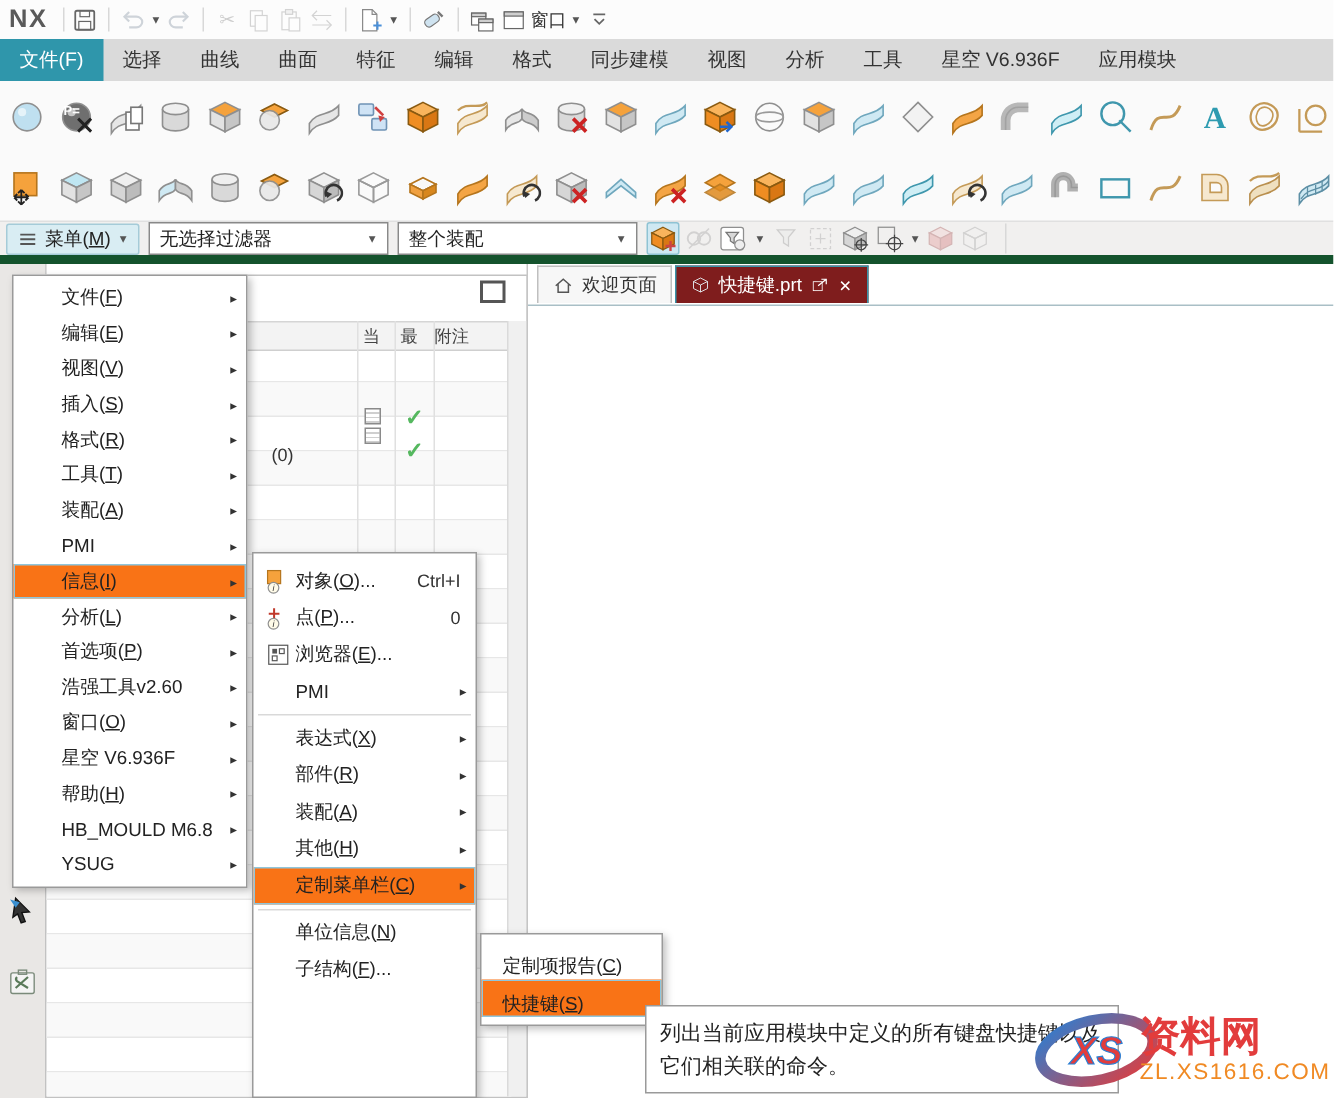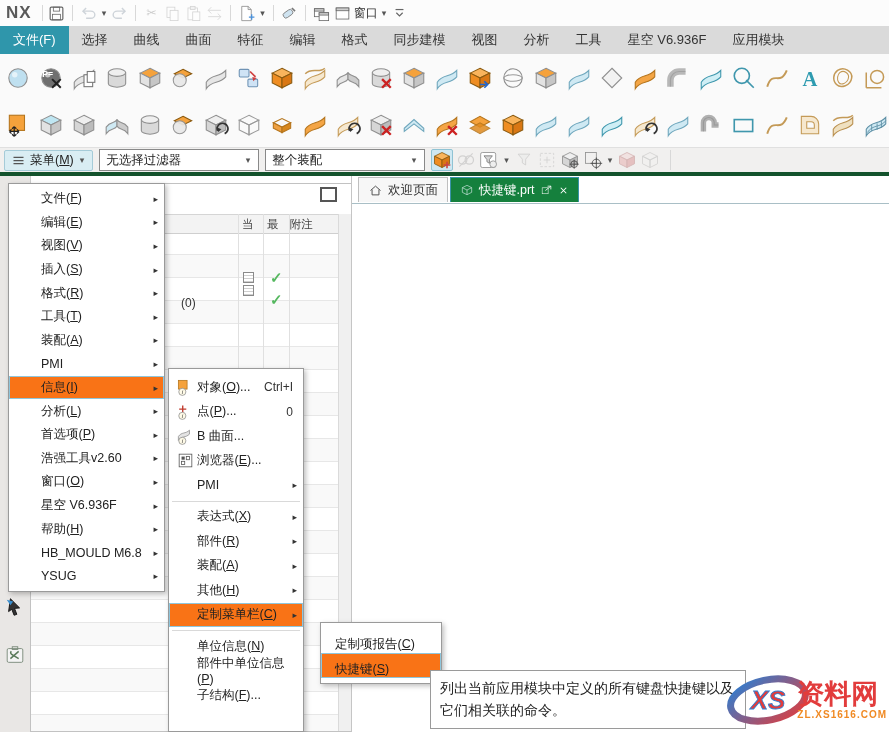--- a/index.html
+++ b/index.html
@@ -17,21 +17,21 @@
   #tb-icons{display:flex;align-items:center;gap:2px}
   .win-label{font-size:12px;color:#333;margin:0 0}
   
   #ribbon{left:0;top:26px;width:889px;height:28px;background:#dadada;display:flex;font-size:13px;color:#333}
   .rtab{padding:0 13px;line-height:28px;white-space:nowrap}
   .rtab.active{background:#2f96ab;color:#fff}
   
   #row1{left:0;top:54px;width:889px;height:48px;background:#fafafa;display:flex;align-items:center;gap:7px;padding:0 5px;box-sizing:border-box}
   #row2{left:0;top:102px;width:889px;height:46px;background:#fafafa;display:flex;align-items:center;gap:7px;padding:0 5px;box-sizing:border-box;border-bottom:1px solid #e0e0e0}
   
-  #selbar{left:0;top:148px;width:889px;height:28px;background:#f1f0ef;display:flex;align-items:center;gap:6px;padding:0 4px;box-sizing:border-box;border-bottom:4px solid #14532d}
+  #selbar{left:0;top:148px;width:889px;height:28px;background:#f1f0ef;display:flex;align-items:center;gap:6px;padding:0 4px;box-sizing:border-box;border-bottom:6px solid #14532d}
   #menu-btn{display:flex;align-items:center;gap:4px;padding:1px 6px;background:#d9edf3;border:1px solid #a5cbd8;border-radius:2px;font-size:12.5px}
   .combo{width:146px;height:20px;background:#fff;border:1px solid #898989;display:flex;align-items:center;justify-content:space-between;padding:0 6px;font-size:12.5px}
   #selbar-icons{display:flex;align-items:center;gap:3px}
   .active-tool{background:#cfe8f2;border:1px solid #8fc3d4;border-radius:2px}
   
   #resource-strip{left:0;top:176px;width:30px;height:556px;background:#e9e7e5;border-right:1px solid #cccccc}
   
   #dialog{left:30px;top:183px;width:322px;height:549px;background:#fff;border:1px solid #c2c2c2;box-sizing:border-box}
   #dlg-restore{position:absolute;right:14px;top:3px;width:13px;height:11px;border:2px solid #555;background:#fff}
   #dlg-head{position:absolute;left:0;top:30px;width:310px;height:18px;background:#f3f3f3;border-top:1px solid #d5d5d5;border-bottom:1px solid #cfcfcf;display:flex;font-size:11.5px;color:#444;align-items:center}
@@ -42,45 +42,45 @@
   .vline{position:absolute;top:30px;bottom:0;width:1px;background:#e0e0e0}
   #dlg-scroll{position:absolute;right:0;top:30px;width:12px;bottom:0;background:#f0f0f0;border-left:1px solid #dadada}
   .chk{position:absolute;font-size:15px;font-weight:bold;color:#55b85f}
   #cell-left{position:absolute;left:150px;top:112px;font-size:12px;color:#333}
   #vert-art{position:absolute;left:212px;top:88px;width:11px;height:42px}
   #vert-art div{width:9px;height:9px;border:1px solid #8a8a8a;margin-bottom:2px;background:repeating-linear-gradient(0deg,#cfcfcf 0 1px,#fff 1px 3px)}
   
   #tabstrip{left:352px;top:176px;width:537px;height:27px;background:#fff;display:flex;align-items:center;padding-left:6px;box-sizing:border-box;gap:2px}
   .dtab{height:25px;display:flex;align-items:center;gap:5px;padding:0 9px;font-size:12.5px;border:1px solid #bfbfbf;border-bottom:none;box-sizing:border-box}
   .dtab.welcome{background:#f7f7f7;color:#333}
-  .dtab.activetab{background:#15803d;color:#fff;border-color:#3a93a8}
+  .dtab.activetab{background:#7f1d1d;color:#fff;border-color:#3a93a8}
   #graphics{left:352px;top:203px;width:537px;height:529px;background:#fff;border-top:1px solid #a9bfc6}
   #vdivider{left:351px;top:176px;width:1px;height:556px;background:#c5c5c5}
   
   .menu{position:absolute;background:#fff;border:1px solid #9a9a9a;box-shadow:2px 2px 5px rgba(0,0,0,.25);font-size:12.5px;color:#222;box-sizing:border-box}
   #menu1{left:8px;top:183px;width:157px;padding:3px 0;z-index:10}
   .m1item{height:23.6px;display:flex;align-items:center;padding:0 6px 0 10px}
   .m1item .lbl{flex:1;padding-left:22px}
   .arrow{font-size:9px;color:#333}
   .hl{background:#f97316;box-shadow:inset 0 0 0 1px #8fc6dc}
-  #menu2{left:168px;top:368px;width:136px;padding:6px 0;z-index:11;height:364px;overflow:hidden}
+  #menu2{left:168px;top:368px;width:150px;padding:6px 0;z-index:11;height:364px;overflow:hidden}
   .m2item{height:24.5px;display:flex;align-items:center;padding:0 6px 0 4px}
   .icon-col{width:24px;display:flex;justify-content:center}
   .m2item .lbl{flex:1}
   .sc{font-size:12px;color:#333;margin-right:4px}
   .msep{height:1px;background:#d9d9d9;margin:3px 3px}
   #menu3{left:320px;top:622px;width:122px;padding:5px 0;z-index:12}
   .m3item{height:25px;display:flex;align-items:flex-end;padding:0 8px 0 14px}
   
   #tooltip{left:430px;top:670px;width:316px;background:#fff;border:1px solid #9a9a9a;padding:7px 9px;font-size:14px;line-height:1.55;z-index:13;box-sizing:border-box}
   
   #watermark{right:2px;bottom:6px;z-index:30;display:flex;align-items:center}
   #wm-text{display:flex;flex-direction:column;align-items:flex-start;margin-left:-14px}
   #wm-name{font-size:27px;font-weight:bold;color:#e23c3c;line-height:1}
-  #wm-url{font-size:10px;font-weight:bold;color:#f08a24;letter-spacing:1px;margin-top:1px}
+  #wm-url{font-size:15px;font-weight:normal;color:#f08a24;letter-spacing:1px;margin-top:1px}
 </style>
 </head>
 <body>
 
 <div id="titlebar" class="abs">
   <span id="nx-logo">NX</span>
   <span class="tb-sep"></span>
   <span id="tb-icons">
       <span class="icn">
         <svg width="19" height="19" viewBox="0 0 24 24">
@@ -793,30 +793,20 @@
           <circle cx="8" cy="17.5" r="4.5" fill="#fffbe8" stroke="#8f8f8f"></circle>
           <text x="8" y="20.5" text-anchor="middle" font-size="7.5" font-style="italic" fill="#333">i</text>
         </svg>
       </span>
       <span class="lbl">点(<u>P</u>)...</span>
       <span class="sc">0</span>
     </div>
     <div class="m2item">
       <span class="icon-col">
         <svg width="19" height="19" viewBox="0 0 24 24">
-          <path d="M3,12 C7,6 12,9 17,4 L17,9 C12,14 7,11 3,17 Z" fill="#e4e4e4" stroke="#8f8f8f"></path>
-          <circle cx="8" cy="17.5" r="4.5" fill="#fffbe8" stroke="#8f8f8f"></circle>
-          <text x="8" y="20.5" text-anchor="middle" font-size="7.5" font-style="italic" fill="#333">i</text>
-        </svg>
-      </span>
-      <span class="lbl">B 曲面...</span>
-    </div>
-    <div class="m2item">
-      <span class="icon-col">
-        <svg width="19" height="19" viewBox="0 0 24 24">
           <rect x="4" y="4" width="16" height="16" fill="#fff" stroke="#555"></rect>
           <rect x="7" y="7" width="4" height="4" fill="#555"></rect>
           <rect x="13" y="7" width="4" height="4" fill="none" stroke="#555"></rect>
           <rect x="7" y="13" width="4" height="4" fill="none" stroke="#555"></rect>
         </svg>
       </span>
       <span class="lbl">浏览器(<u>E</u>)...</span>
     </div>
     <div class="m2item">
       <span class="icon-col"></span>
@@ -846,24 +836,20 @@
     </div>
     <div class="m2item hl">
       <span class="icon-col"></span>
       <span class="lbl">定制菜单栏(<u>C</u>)</span>
       <span class="arrow">▸</span>
     </div>
     <div class="msep"></div>
     <div class="m2item">
       <span class="icon-col"></span>
       <span class="lbl">单位信息(<u>N</u>)</span>
-    </div>
-    <div class="m2item">
-      <span class="icon-col"></span>
-      <span class="lbl">部件中单位信息(<u>P</u>)</span>
     </div>
     <div class="m2item">
       <span class="icon-col"></span>
       <span class="lbl">子结构(<u>F</u>)...</span>
     </div>
   </div>
 <div id="menu3" class="menu">
     <div class="m3item">
       <span class="lbl">定制项报告(<u>C</u>)</span>
     </div>

